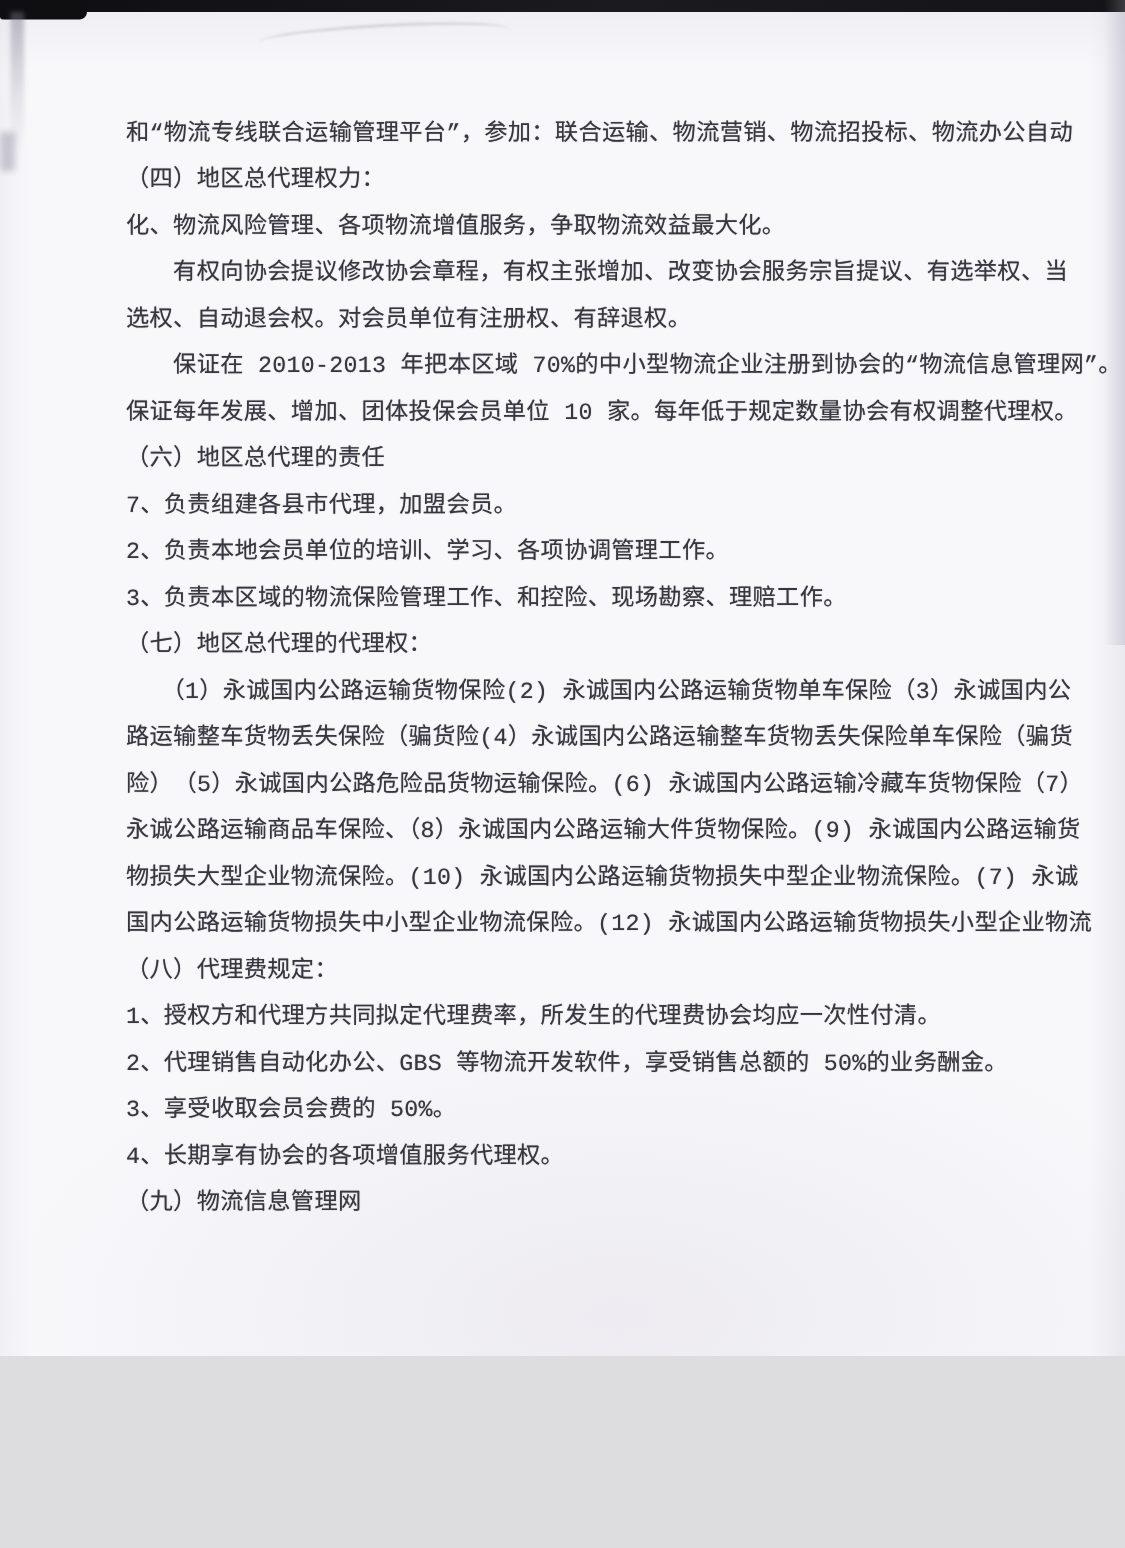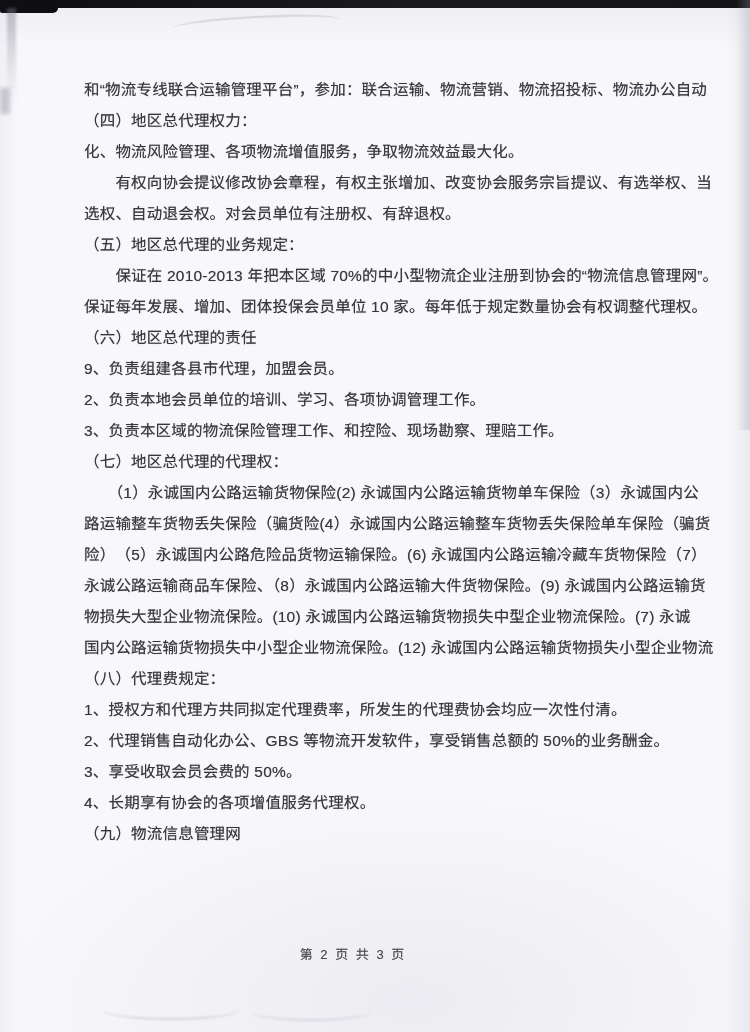--- a/index.html
+++ b/index.html
@@ -3,30 +3,30 @@
 <meta charset="utf-8">
 <style>
   html, body {
     margin: 0;
     padding: 0;
     background: #dddde0;
   }
   .page {
     position: relative;
     width: 750px;
-    height: 1032px;
+    height: 904px;
     margin: 0 auto;
     overflow: hidden;
     background:
       linear-gradient(180deg, rgba(214,212,222,0.30), rgba(214,212,222,0) 46px),
       linear-gradient(270deg, rgba(204,202,214,0.30), rgba(204,202,214,0) 24px),
       linear-gradient(90deg, rgba(214,212,222,0.22), rgba(214,212,222,0) 20px),
       radial-gradient(ellipse 600px 300px at 55% 97%, rgba(228,226,234,0.55), rgba(228,226,234,0) 70%),
       #f8f7fa;
-    font-family: Liberation Sans, sans-serif;
+    font-family: Liberation Mono, monospace;
   }
 
   
   .artifact-top-bar {
     position: absolute; top: 0; left: 0; right: 0; height: 8px;
     background: linear-gradient(90deg, #0e0e10, #1b1b1e 55%, #141416);
   }
   .artifact-top-bar-left {
     position: absolute; top: 0; left: 0; width: 58px; height: 13px;
     background: #0f0f11;
@@ -108,25 +108,24 @@
   <div class="artifact-right-shade"></div>
   <div class="artifact-crease-bottom-1"></div>
   <div class="artifact-crease-bottom-2"></div>
 
   <div class="text-block">
     <div class="line">和“物流专线联合运输管理平台”，参加：联合运输、物流营销、物流招投标、物流办公自动</div>
     <div class="line">（四）地区总代理权力：</div>
     <div class="line">化、物流风险管理、各项物流增值服务，争取物流效益最大化。</div>
     <div class="line">　　有权向协会提议修改协会章程，有权主张增加、改变协会服务宗旨提议、有选举权、当</div>
     <div class="line">选权、自动退会权。对会员单位有注册权、有辞退权。</div>
-    <div class="line">（五）地区总代理的业务规定：</div>
     <div class="line">　　保证在 2010-2013 年把本区域 70%的中小型物流企业注册到协会的“物流信息管理网”。</div>
     <div class="line">保证每年发展、增加、团体投保会员单位 10 家。每年低于规定数量协会有权调整代理权。</div>
     <div class="line">（六）地区总代理的责任</div>
-    <div class="line">9、负责组建各县市代理，加盟会员。</div>
+    <div class="line">7、负责组建各县市代理，加盟会员。</div>
     <div class="line">2、负责本地会员单位的培训、学习、各项协调管理工作。</div>
     <div class="line">3、负责本区域的物流保险管理工作、和控险、现场勘察、理赔工作。</div>
     <div class="line">（七）地区总代理的代理权：</div>
     <div class="line">　　（1）永诚国内公路运输货物保险(2) 永诚国内公路运输货物单车保险（3）永诚国内公</div>
     <div class="line">路运输整车货物丢失保险（骗货险(4）永诚国内公路运输整车货物丢失保险单车保险（骗货</div>
     <div class="line">险）　（5）永诚国内公路危险品货物运输保险。(6) 永诚国内公路运输冷藏车货物保险（7）</div>
     <div class="line">永诚公路运输商品车保险、（8）永诚国内公路运输大件货物保险。(9) 永诚国内公路运输货</div>
     <div class="line">物损失大型企业物流保险。(10) 永诚国内公路运输货物损失中型企业物流保险。(7) 永诚</div>
     <div class="line">国内公路运输货物损失中小型企业物流保险。(12) 永诚国内公路运输货物损失小型企业物流</div>
     <div class="line">（八）代理费规定：</div>

